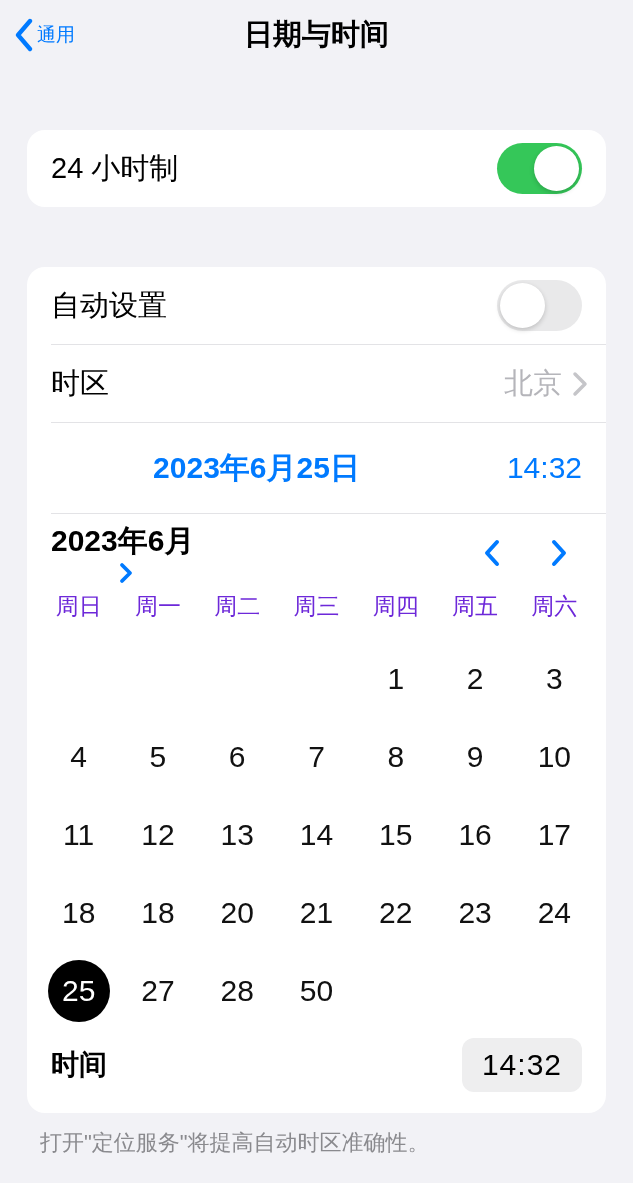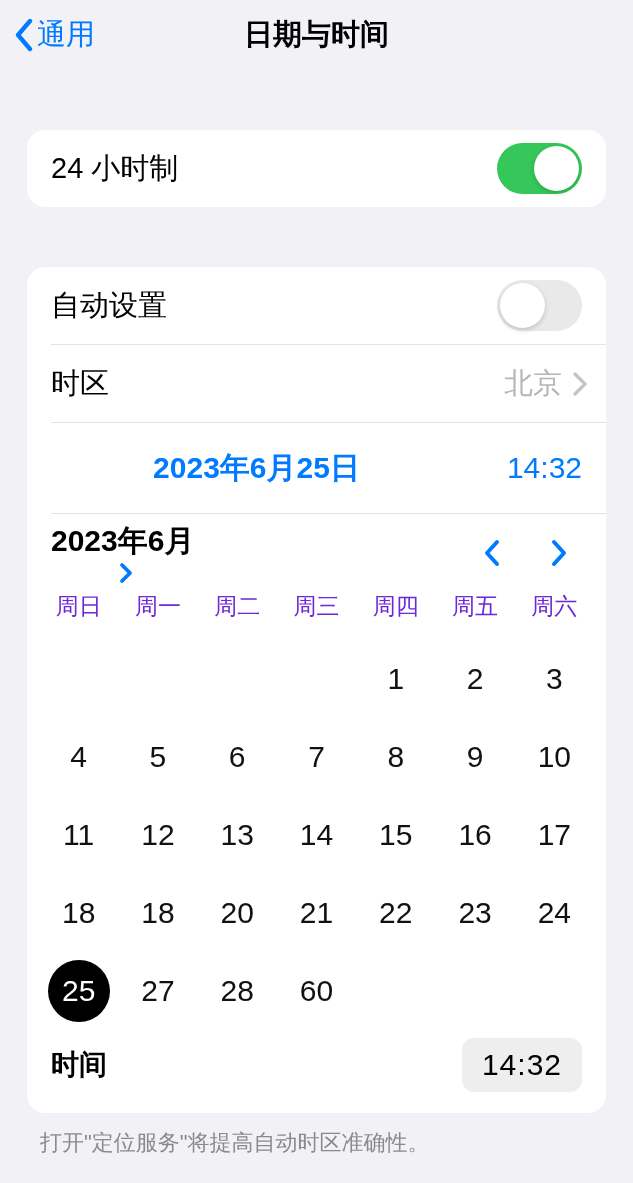--- a/index.html
+++ b/index.html
@@ -16,21 +16,21 @@
       height: 70px;
       display: flex;
       align-items: center;
       position: relative;
     }
     .back-btn {
       display: flex;
       align-items: center;
       padding-left: 13px;
       color: #007aff;
-      font-size: 29px;
+      font-size: 19px;
       font-weight: 400;
       cursor: pointer;
     }
     .back-btn svg { margin-right: 3px; }
     .nav-title {
       position: absolute;
       left: 50%;
       transform: translateX(-50%);
       font-size: 29px;
       font-weight: 600;
@@ -372,21 +372,21 @@
         <div class="day-cell day-selected">
           <div class="day-num">25</div>
         </div>
         <div class="day-cell">
           <div class="day-num">27</div>
         </div>
         <div class="day-cell">
           <div class="day-num">28</div>
         </div>
         <div class="day-cell">
-          <div class="day-num">60</div>
+          <div class="day-num">50</div>
         </div>
       </div>
 
     <div class="time-row">
       <div class="time-label">时间</div>
       <div class="time-pill">14:32</div>
     </div>
   </div>
 </div>
 

